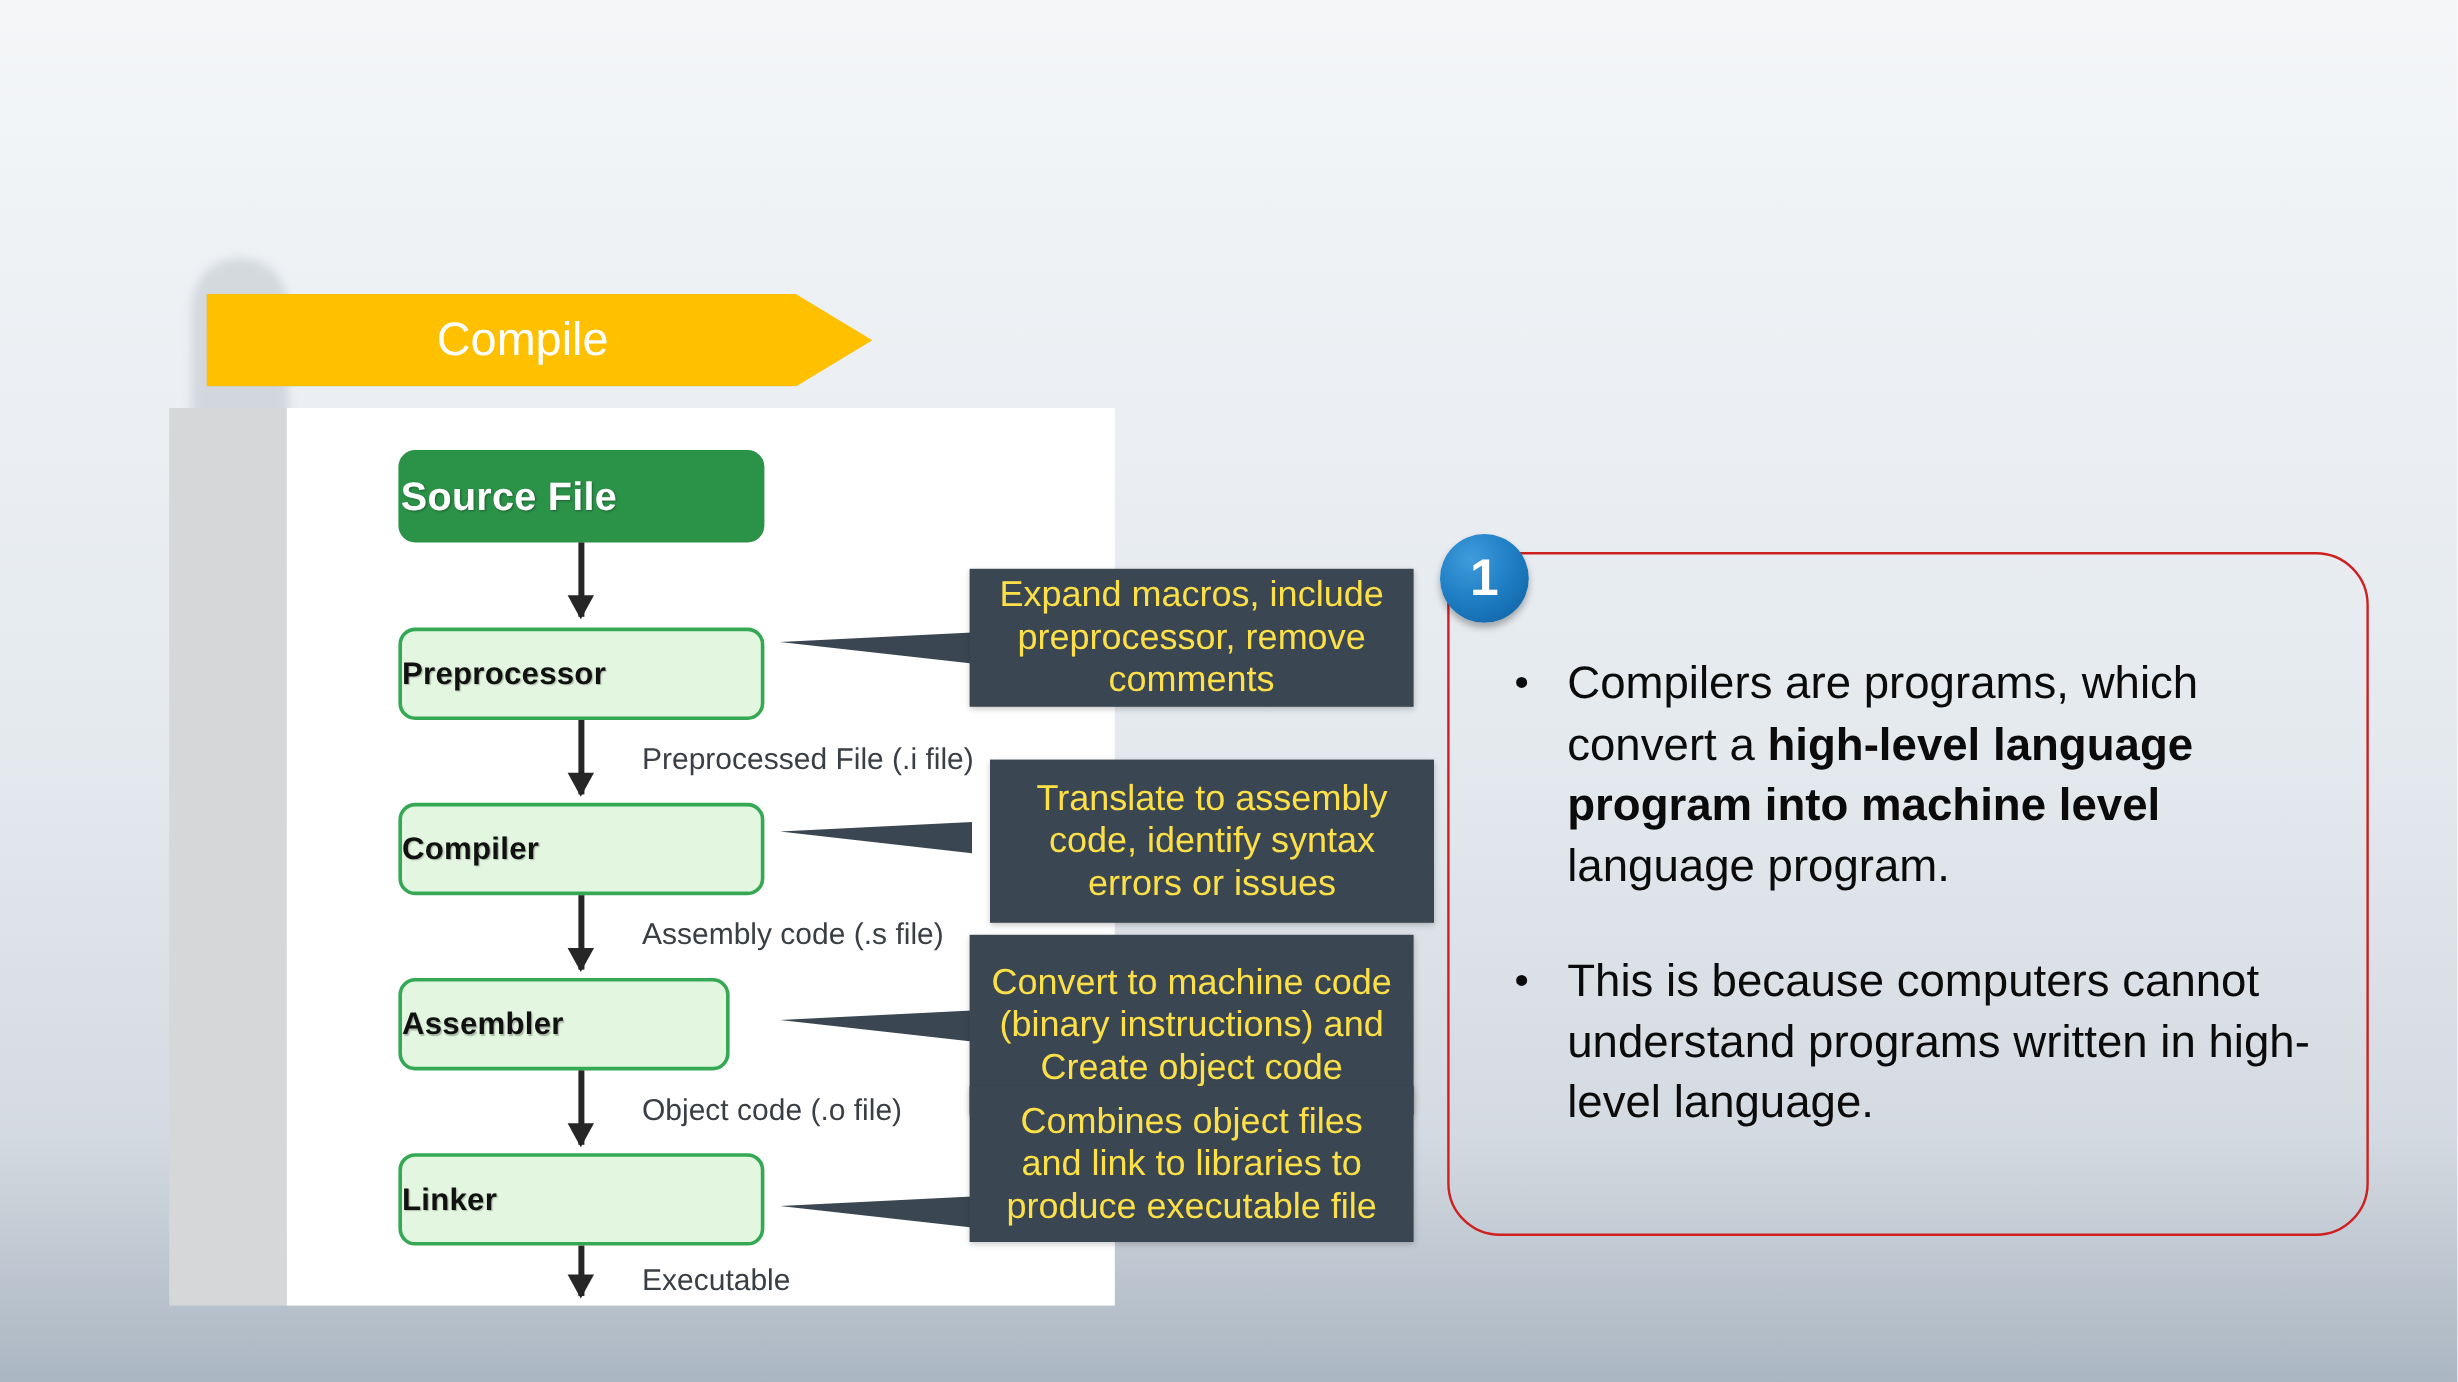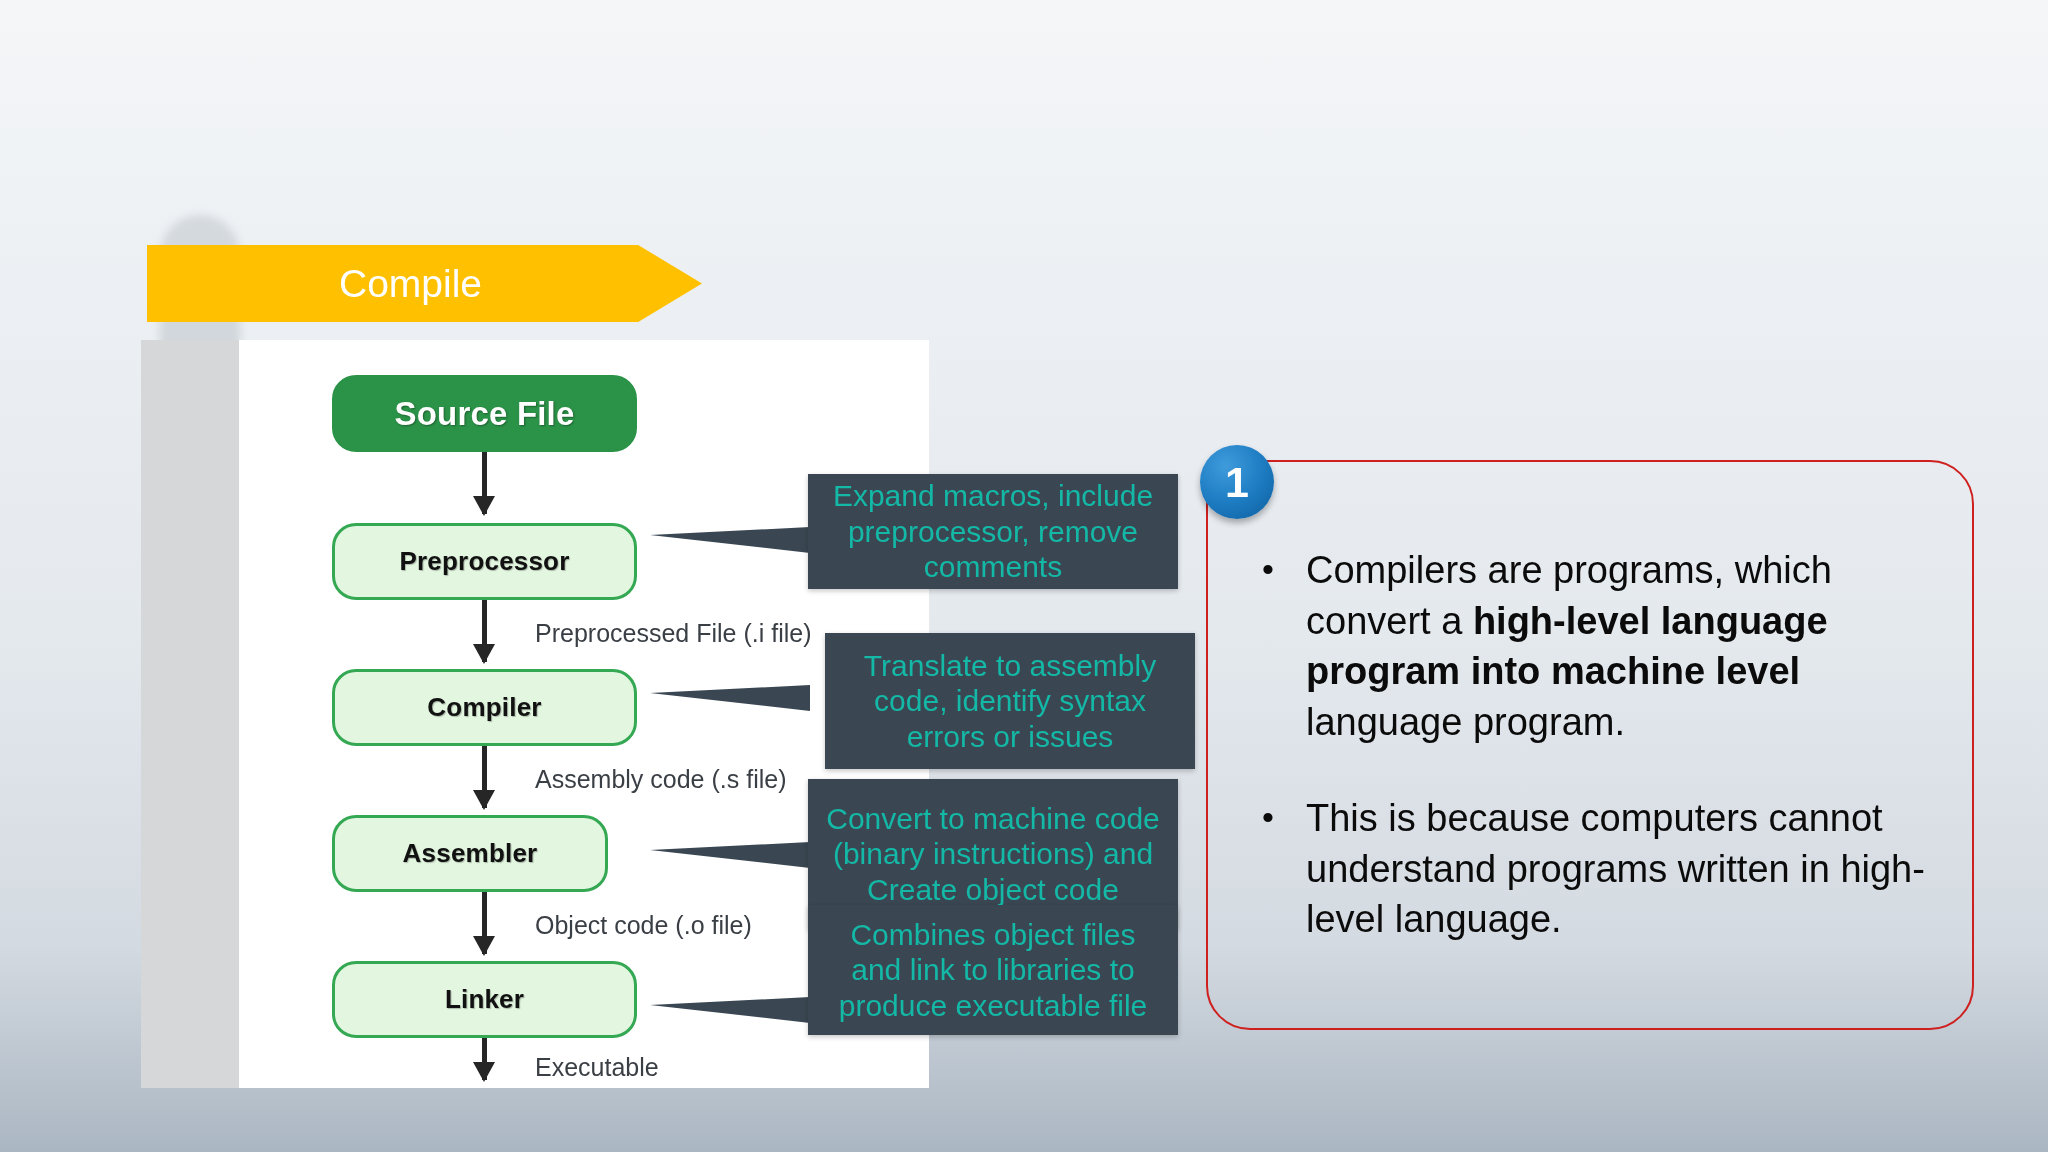--- a/index.html
+++ b/index.html
@@ -66,21 +66,21 @@
     left: 160px;
     top: 215px;
     width: 80px;
     height: 470px;
     background: rgba(120,130,140,0.22);
     border-radius: 40px 40px 0 0;
     filter: blur(4px);
   }
   .banner {
     position: absolute;
-    left: 147px;
+    left: 172px;
     top: 245px;
     width: 555px;
     height: 77px;
     background: #ffc000;
     clip-path: polygon(0 0, 88.5% 0, 100% 50%, 88.5% 100%, 0 100%);
     display: flex;
     align-items: center;
     box-shadow: 0 2px 4px rgba(0,0,0,0.12);
   }
   .banner-label {
@@ -106,22 +106,22 @@
     width: 690px;
     height: 748px;
     background: #ffffff;
   }
 
   .node {
     position: absolute;
     box-sizing: border-box;
     display: flex;
     align-items: center;
-    justify-content: center;
-    border-radius: 24px;
+    justify-content: flex-start;
+    border-radius: 14px;
     font-weight: bold;
     letter-spacing: 0.2px;
   }
   .node-source {
     background: #2b9348;
     color: #ffffff;
     font-size: 33px;
     border: 2px solid #2b9348;
     text-shadow: 1px 1px 2px rgba(0,0,0,0.35);
   }
@@ -150,21 +150,21 @@
     color: #3a3f45;
     font-size: 25px;
     white-space: nowrap;
     margin-left: 22px;
   }
 
   
   .callout {
     position: absolute;
     background: #3a4752;
-    color: #14b8a6;
+    color: #fde047;
     font-size: 30px;
     line-height: 1.18;
     text-align: center;
     display: flex;
     align-items: center;
     justify-content: center;
     padding: 8px 14px;
     box-sizing: border-box;
     box-shadow: 0 2px 5px rgba(0,0,0,0.22);
   }

